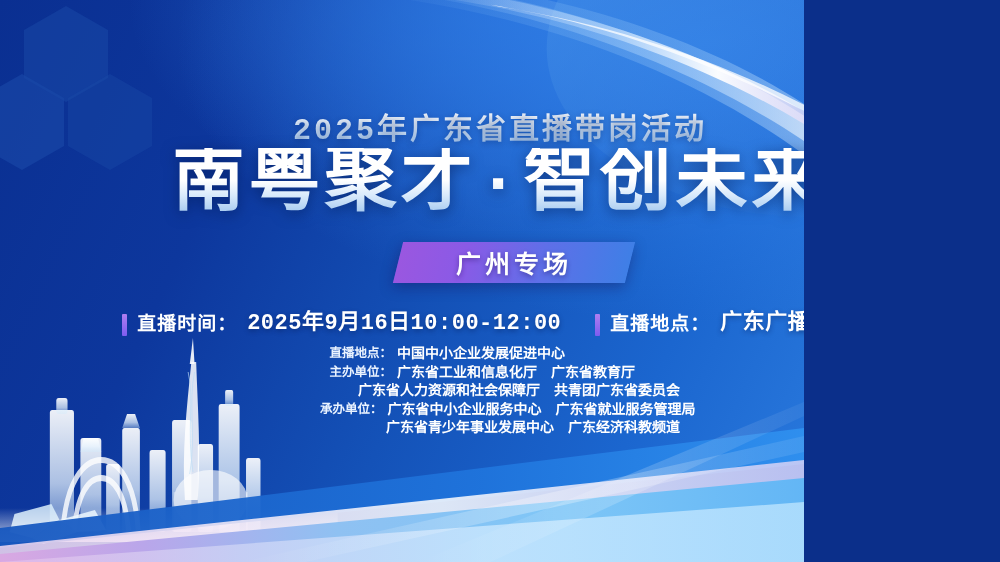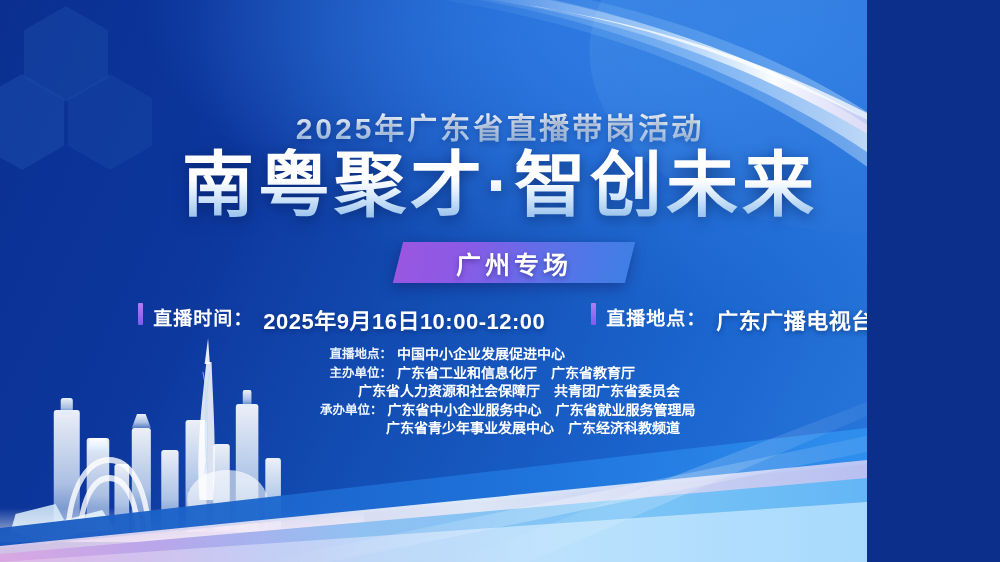--- a/index.html
+++ b/index.html
@@ -1,18 +1,18 @@
 <!DOCTYPE html>
 <html lang="zh-CN"><head>
 <meta charset="utf-8">
 <style>
   html,body{margin:0;padding:0;background:#0b2f8a;}
   #poster{
-    position:relative;width:867px;height:562px;overflow:hidden;
-    font-family:Liberation Sans, sans-serif;
+    position:relative;width:804px;height:562px;overflow:hidden;
+    font-family:Liberation Mono, monospace;
     background:
       radial-gradient(120% 90% at 88% 8%, #2f7fe8 0%, rgba(47,127,232,0) 55%),
       radial-gradient(90% 70% at 70% 0%, #2a6fd8 0%, rgba(42,111,216,0) 60%),
       linear-gradient(115deg,#0a2f91 0%,#0d379d 28%,#1452b8 55%,#1b66cf 78%,#2a7ade 100%);
   }
 
   
   .hexwrap{position:absolute;left:0;top:0;width:230px;height:200px;}
   .hex{position:absolute;background:#1a49a8;opacity:.55;
        clip-path:polygon(50% 0%,100% 25%,100% 75%,50% 100%,0% 75%,0% 25%);}
@@ -52,21 +52,21 @@
   }
   .ribbon-label{
     position:absolute;left:398px;top:242px;width:232px;height:41px;
     display:flex;align-items:center;justify-content:center;
     color:#fff;font-size:25px;font-weight:700;letter-spacing:4px;
     text-shadow:0 2px 5px rgba(30,10,90,.45);
   }
 
   .infoline{position:absolute;top:303px;left:0;width:1000px;
             display:flex;justify-content:center;align-items:center;gap:34px;}
-  .infoitem{display:flex;align-items:flex-start;gap:10px;margin-left:12px;}
+  .infoitem{display:flex;align-items:flex-end;gap:10px;}
   .vbar{width:5px;height:22px;background:linear-gradient(180deg,#a濃,#8b5cf6);
         background:linear-gradient(180deg,#b07ef0 0%,#7c5cf0 100%);border-radius:1px;}
   .ilabel{color:#ffffff;font-size:19px;font-weight:700;letter-spacing:1px;}
   .ivalue{color:#ffffff;font-size:22px;font-weight:800;letter-spacing:.5px;
           text-shadow:0 2px 5px rgba(0,25,80,.45);}
 
   .orgs{position:absolute;left:0;top:345px;width:1000px;
         display:flex;flex-direction:column;align-items:center;}
   .orgrow{display:flex;width:360px;line-height:18.5px;}
   .orglabel{width:72px;text-align:right;color:#eaf3ff;font-size:12.5px;

